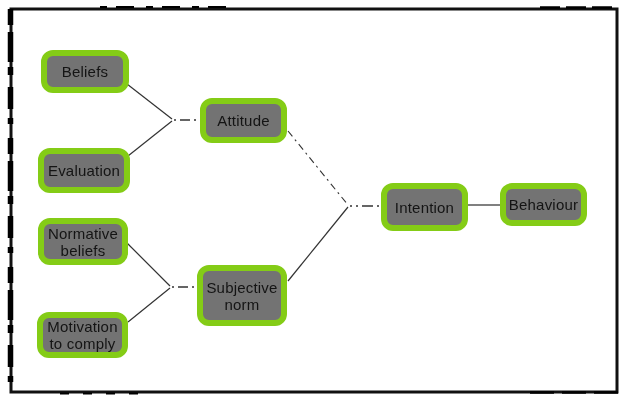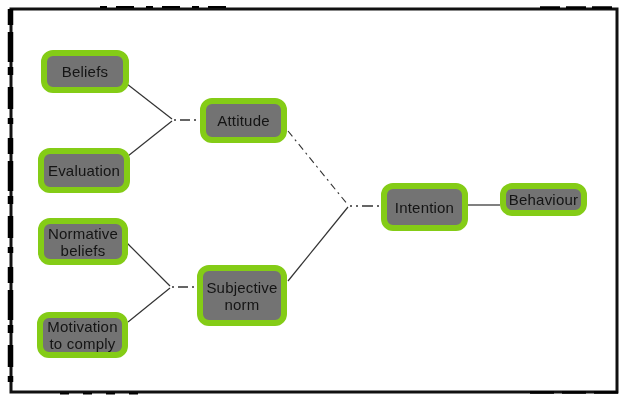--- a/index.html
+++ b/index.html
@@ -37,21 +37,21 @@
     white-space: pre-line;
     letter-spacing: 0.2px;
   }
   .node-beliefs      { left: 41px;  top: 50px;  width: 88px; height: 43px; }
   .node-evaluation   { left: 38px;  top: 148px; width: 92px; height: 45px; }
   .node-normative    { left: 38px;  top: 218px; width: 90px; height: 47px; }
   .node-motivation   { left: 37px;  top: 312px; width: 91px; height: 46px; text-align: center; }
   .node-attitude     { left: 200px; top: 98px;  width: 87px; height: 45px; }
   .node-subjective   { left: 197px; top: 265px; width: 90px; height: 61px; }
   .node-intention    { left: 381px; top: 183px; width: 87px; height: 48px; }
-  .node-behaviour    { left: 500px; top: 183px; width: 87px; height: 33px; }
+  .node-behaviour    { left: 500px; top: 183px; width: 87px; height: 43px; }
 </style>
 </head>
 <body>
 
 <div class="stage">
 
   <svg class="wires" viewBox="0 0 640 417" xmlns="http://www.w3.org/2000/svg">
 
     <g>
       <rect x="11" y="9" width="606" height="383" fill="none" stroke="#111111" stroke-width="3"></rect>

